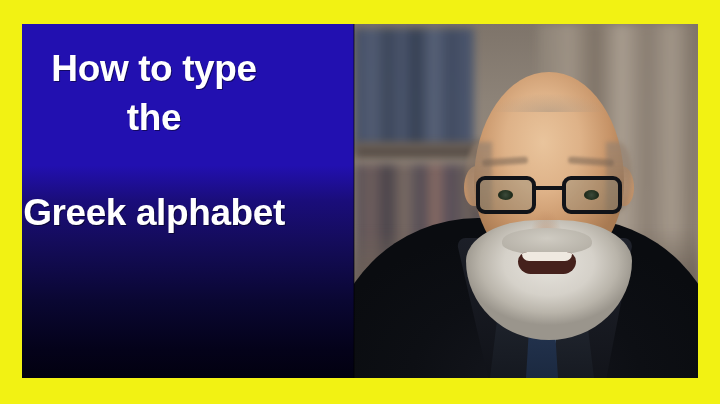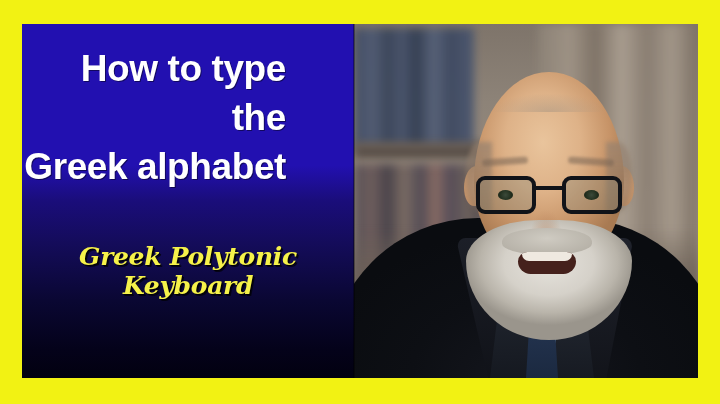--- a/index.html
+++ b/index.html
@@ -50,29 +50,29 @@
         #04021a 92%,
         #020110 100%);
     overflow: hidden;
   }
 
   .headline {
     position: absolute;
     left: 0;
     top: 20px;
     width: 264px;
-    text-align: right;
+    text-align: center;
     color: #ffffff;
     font-size: 37px;
     font-weight: bold;
     line-height: 1.33;
     letter-spacing: -0.4px;
     text-shadow: 1px 1px 0 rgba(0,0,0,0.45);
   }
-  .headline .l2 { display: block; }
+  .headline .l2 { display: block; margin-top: 46px; }
 
   .using-a {
     position: absolute;
     left: 0;
     top: 183px;
     width: 332px;
     text-align: center;
     color: #ffffff;
     font-size: 20px;
     font-weight: bold;
@@ -440,21 +440,20 @@
   <div class="content">
 
     <div class="title-panel">
 
       <div class="headline">
         <span>How to type the</span>
         <span class="l2">Greek alphabet</span>
       </div>
 
 
-      <div class="script-line">Greek Polytonic Keyboard</div>
 
 
     </div>
 
     <div class="photo">
 
       <div class="bg-wall"></div>
       <div class="shelf-books"></div>
       <div class="shelf-edge"></div>
       <div class="shelf-books2"></div>

